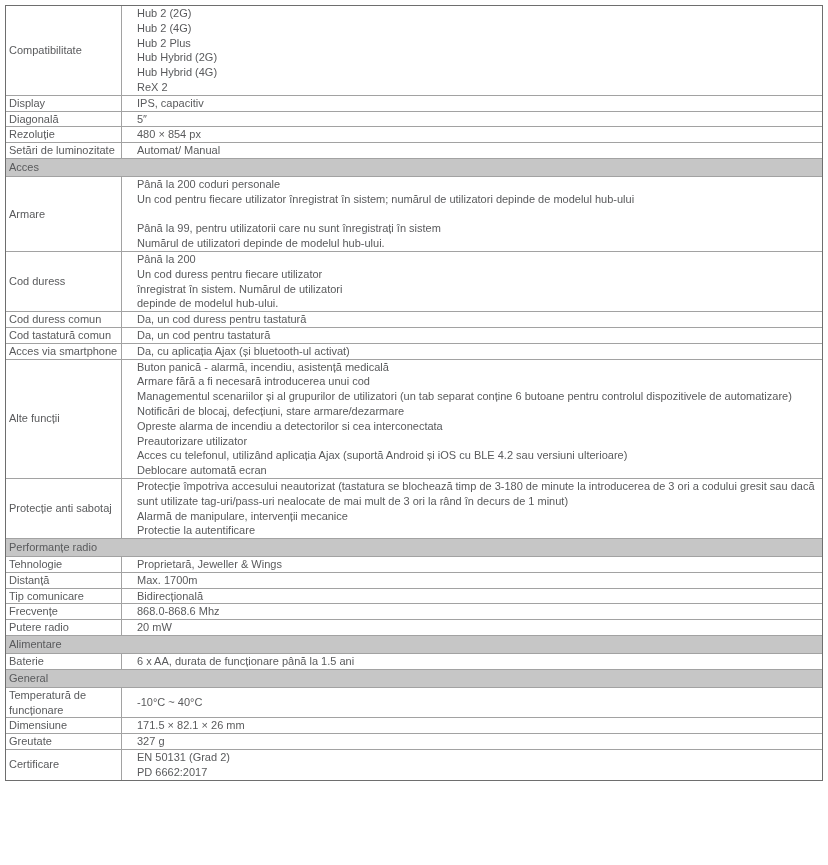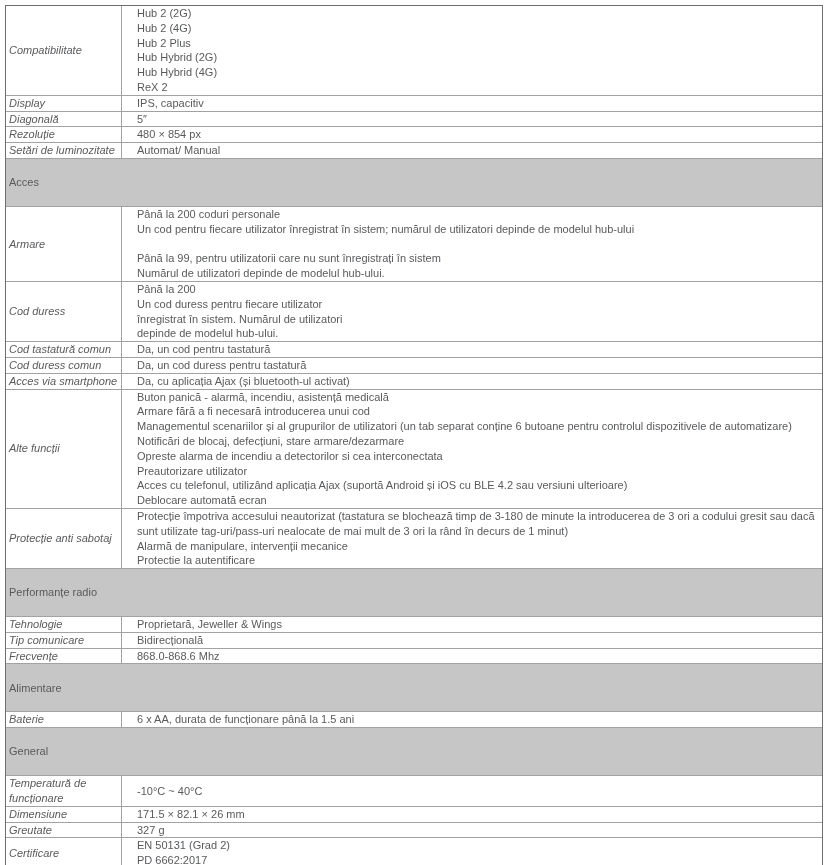--- a/index.html
+++ b/index.html
@@ -31,25 +31,24 @@
   }
   table.spec td{
     border:1px solid var(--border-color,#a2a2a2);
     padding:0 3px;
     vertical-align:middle;
     overflow:hidden;
     word-wrap:break-word;
   }
   td.label-cell{
     width:116px;
-    font-style:italic;
   }
   tr.section-row td{
     background:var(--section-bg,#c6c6c6);
-    padding:16px 3px;
+    padding:1px 3px;
     height:15px;
   }
   .line{
     min-height:14.8px;
     padding-left:12px;
   }
   .line:empty::before{
     content:"\00a0";
   }
 </style>
@@ -114,29 +113,29 @@
         <tr>
           <td class="label-cell">Cod duress</td>
           <td class="value-cell">
             <div class="line">Până la 200</div>
             <div class="line">Un cod duress pentru fiecare utilizator</div>
             <div class="line">înregistrat în sistem. Numărul de utilizatori</div>
             <div class="line">depinde de modelul hub-ului.</div>
           </td>
         </tr>
         <tr>
+          <td class="label-cell">Cod duress comun</td>
+          <td class="value-cell">
+            <div class="line">Da, un cod duress pentru tastatură</div>
+          </td>
+        </tr>
+        <tr>
           <td class="label-cell">Cod tastatură comun</td>
           <td class="value-cell">
             <div class="line">Da, un cod pentru tastatură</div>
-          </td>
-        </tr>
-        <tr>
-          <td class="label-cell">Cod duress comun</td>
-          <td class="value-cell">
-            <div class="line">Da, un cod duress pentru tastatură</div>
           </td>
         </tr>
         <tr>
           <td class="label-cell">Acces via smartphone</td>
           <td class="value-cell">
             <div class="line">Da, cu aplicația Ajax (și bluetooth-ul activat)</div>
           </td>
         </tr>
         <tr>
           <td class="label-cell">Alte funcții</td>
@@ -162,29 +161,41 @@
         <tr class="section-row">
           <td colspan="2">Performanțe radio</td>
         </tr>
         <tr>
           <td class="label-cell">Tehnologie</td>
           <td class="value-cell">
             <div class="line">Proprietară, Jeweller &amp; Wings</div>
           </td>
         </tr>
         <tr>
+          <td class="label-cell">Distanță</td>
+          <td class="value-cell">
+            <div class="line">Max. 1700m</div>
+          </td>
+        </tr>
+        <tr>
           <td class="label-cell">Tip comunicare</td>
           <td class="value-cell">
             <div class="line">Bidirecțională</div>
           </td>
         </tr>
         <tr>
           <td class="label-cell">Frecvențe</td>
           <td class="value-cell">
             <div class="line">868.0-868.6 Mhz</div>
+          </td>
+        </tr>
+        <tr>
+          <td class="label-cell">Putere radio</td>
+          <td class="value-cell">
+            <div class="line">20 mW</div>
           </td>
         </tr>
         <tr class="section-row">
           <td colspan="2">Alimentare</td>
         </tr>
         <tr>
           <td class="label-cell">Baterie</td>
           <td class="value-cell">
             <div class="line">6 x AA, durata de funcționare până la 1.5 ani</div>
           </td>

